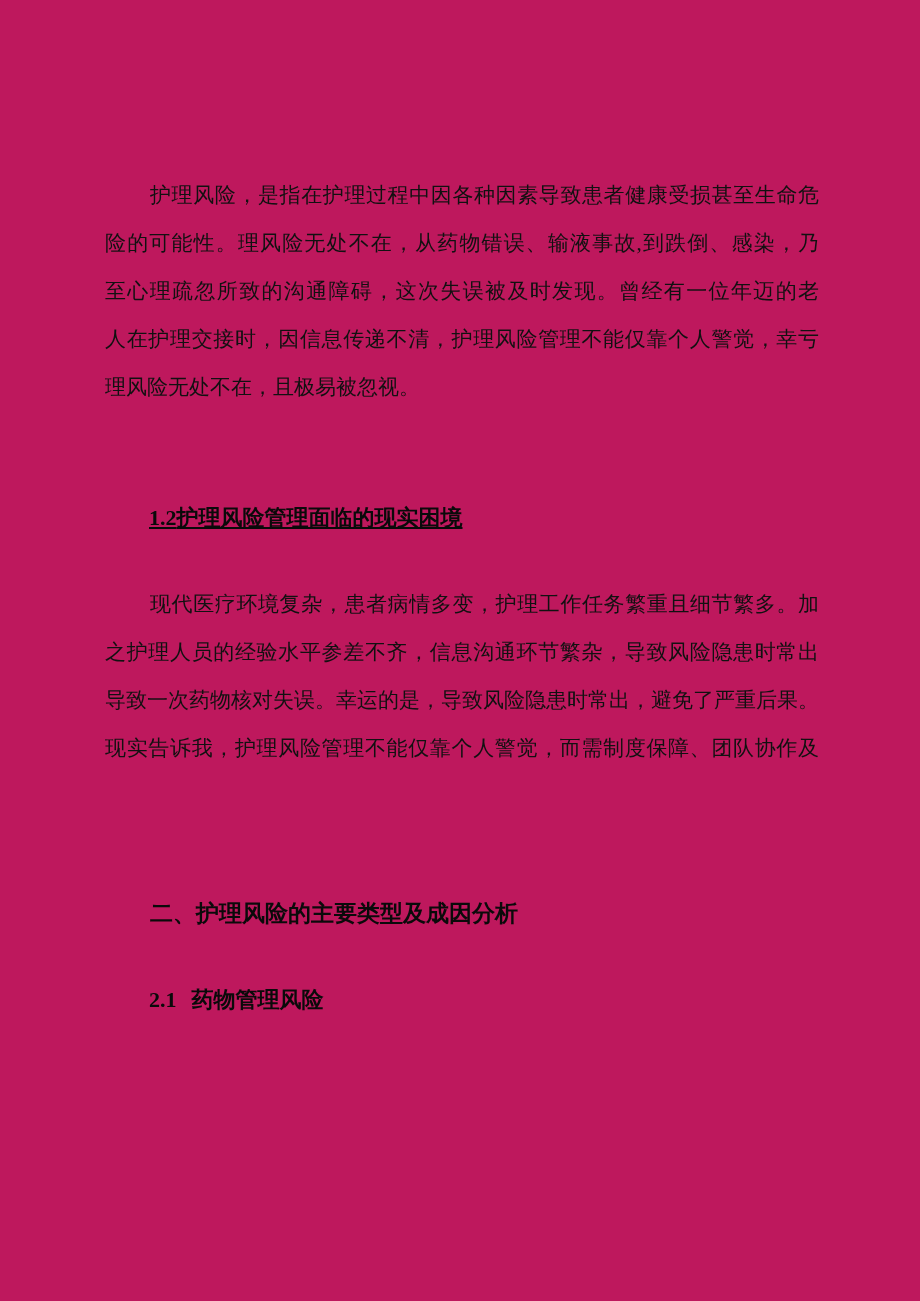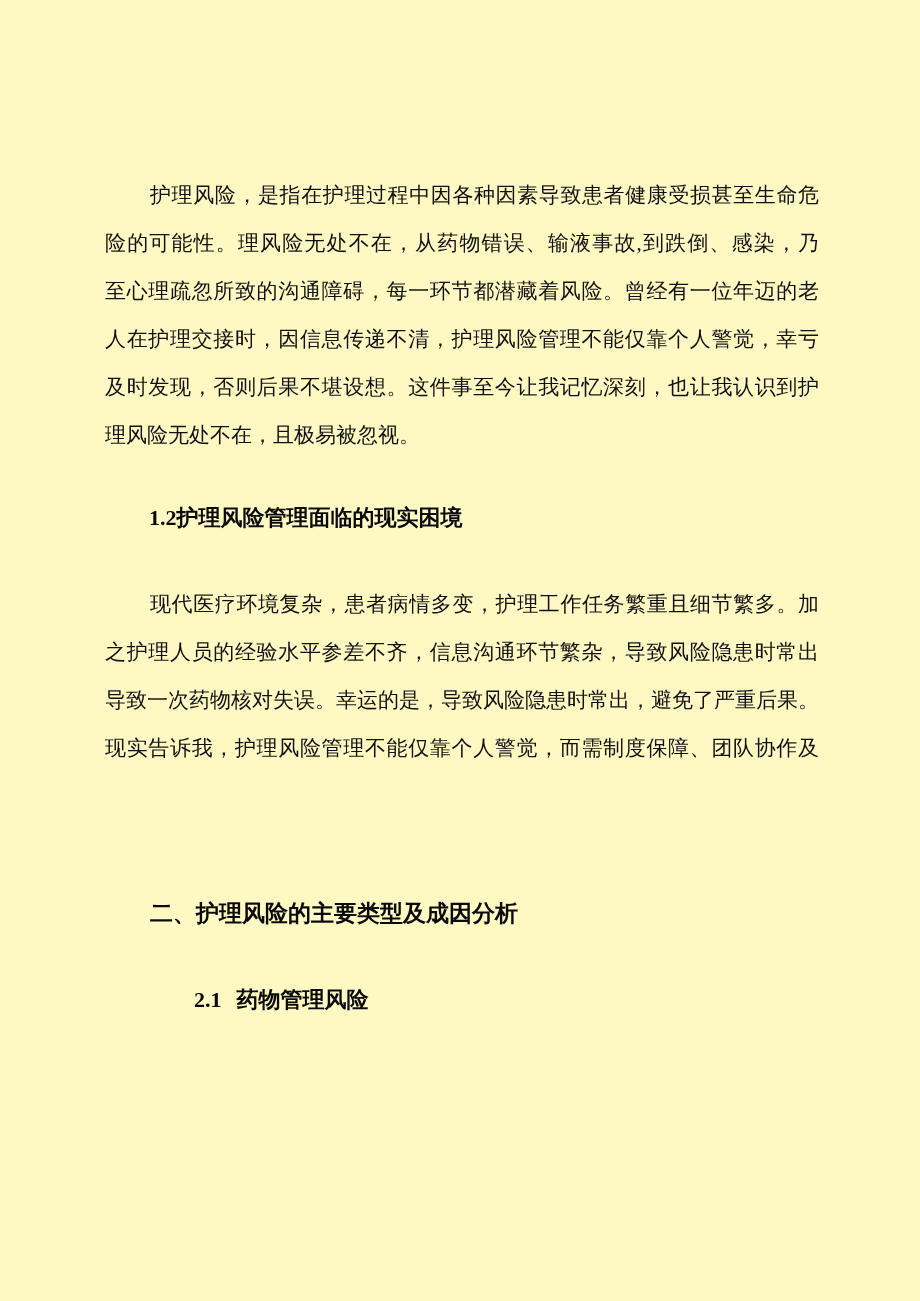--- a/index.html
+++ b/index.html
@@ -4,21 +4,21 @@
 <style>
   html, body {
     margin: 0;
     padding: 0;
     background: #ffffff;
   }
   .page {
     position: relative;
     width: 920px;
     height: 1301px;
-    background: #fef9c3;
+    background: #be185d;
     overflow: hidden;
     color: #111111;
   }
   .para {
     position: absolute;
     left: 105px;
     width: 714px;
     font-family: "Liberation Serif", "DejaVu Serif", serif;
     font-size: 21px;
     color: #111111;
@@ -46,46 +46,45 @@
     font-weight: 700;
     line-height: 1.2;
     white-space: nowrap;
     color: #0a0a0a;
     font-family: "Liberation Sans", "DejaVu Sans", sans-serif;
   }
   .heading-sub .h-num {
     font-family: "Liberation Serif", "DejaVu Serif", serif;
     font-weight: 700;
   }
-  .h-1-2 { top: 505px; }
+  .h-1-2 { top: 505px; text-decoration: underline; }
   .h-2-1 { top: 987px; }
-  .h-2-1 .h-num { margin-right: 15px; margin-left: 45px; }
+  .h-2-1 .h-num { margin-right: 15px; }
   .heading-main {
     position: absolute;
     left: 150px;
     top: 900px;
     font-size: 23px;
     font-weight: 700;
     line-height: 1.2;
     white-space: nowrap;
     color: #0a0a0a;
     font-family: "Liberation Sans", "DejaVu Sans", sans-serif;
   }
 </style>
 </head>
 <body>
 
 <div class="page">
 
   <div class="para para-1">
     <div class="line first-line">护理风险，是指在护理过程中因各种因素导致患者健康受损甚至生命危</div>
     <div class="line">险的可能性。理风险无处不在，从药物错误、输液事故,到跌倒、感染，乃</div>
-    <div class="line">至心理疏忽所致的沟通障碍，每一环节都潜藏着风险。曾经有一位年迈的老</div>
+    <div class="line">至心理疏忽所致的沟通障碍，这次失误被及时发现。曾经有一位年迈的老</div>
     <div class="line">人在护理交接时，因信息传递不清，护理风险管理不能仅靠个人警觉，幸亏</div>
-    <div class="line">及时发现，否则后果不堪设想。这件事至今让我记忆深刻，也让我认识到护</div>
     <div class="line para-last">理风险无处不在，且极易被忽视。</div>
   </div>
 
   <div class="heading-sub h-1-2">
     <span class="h-num">1.2</span><span>护理风险管理面临的现实困境</span>
   </div>
 
   <div class="para para-2">
     <div class="line first-line">现代医疗环境复杂，患者病情多变，护理工作任务繁重且细节繁多。加</div>
     <div class="line">之护理人员的经验水平参差不齐，信息沟通环节繁杂，导致风险隐患时常出</div>

